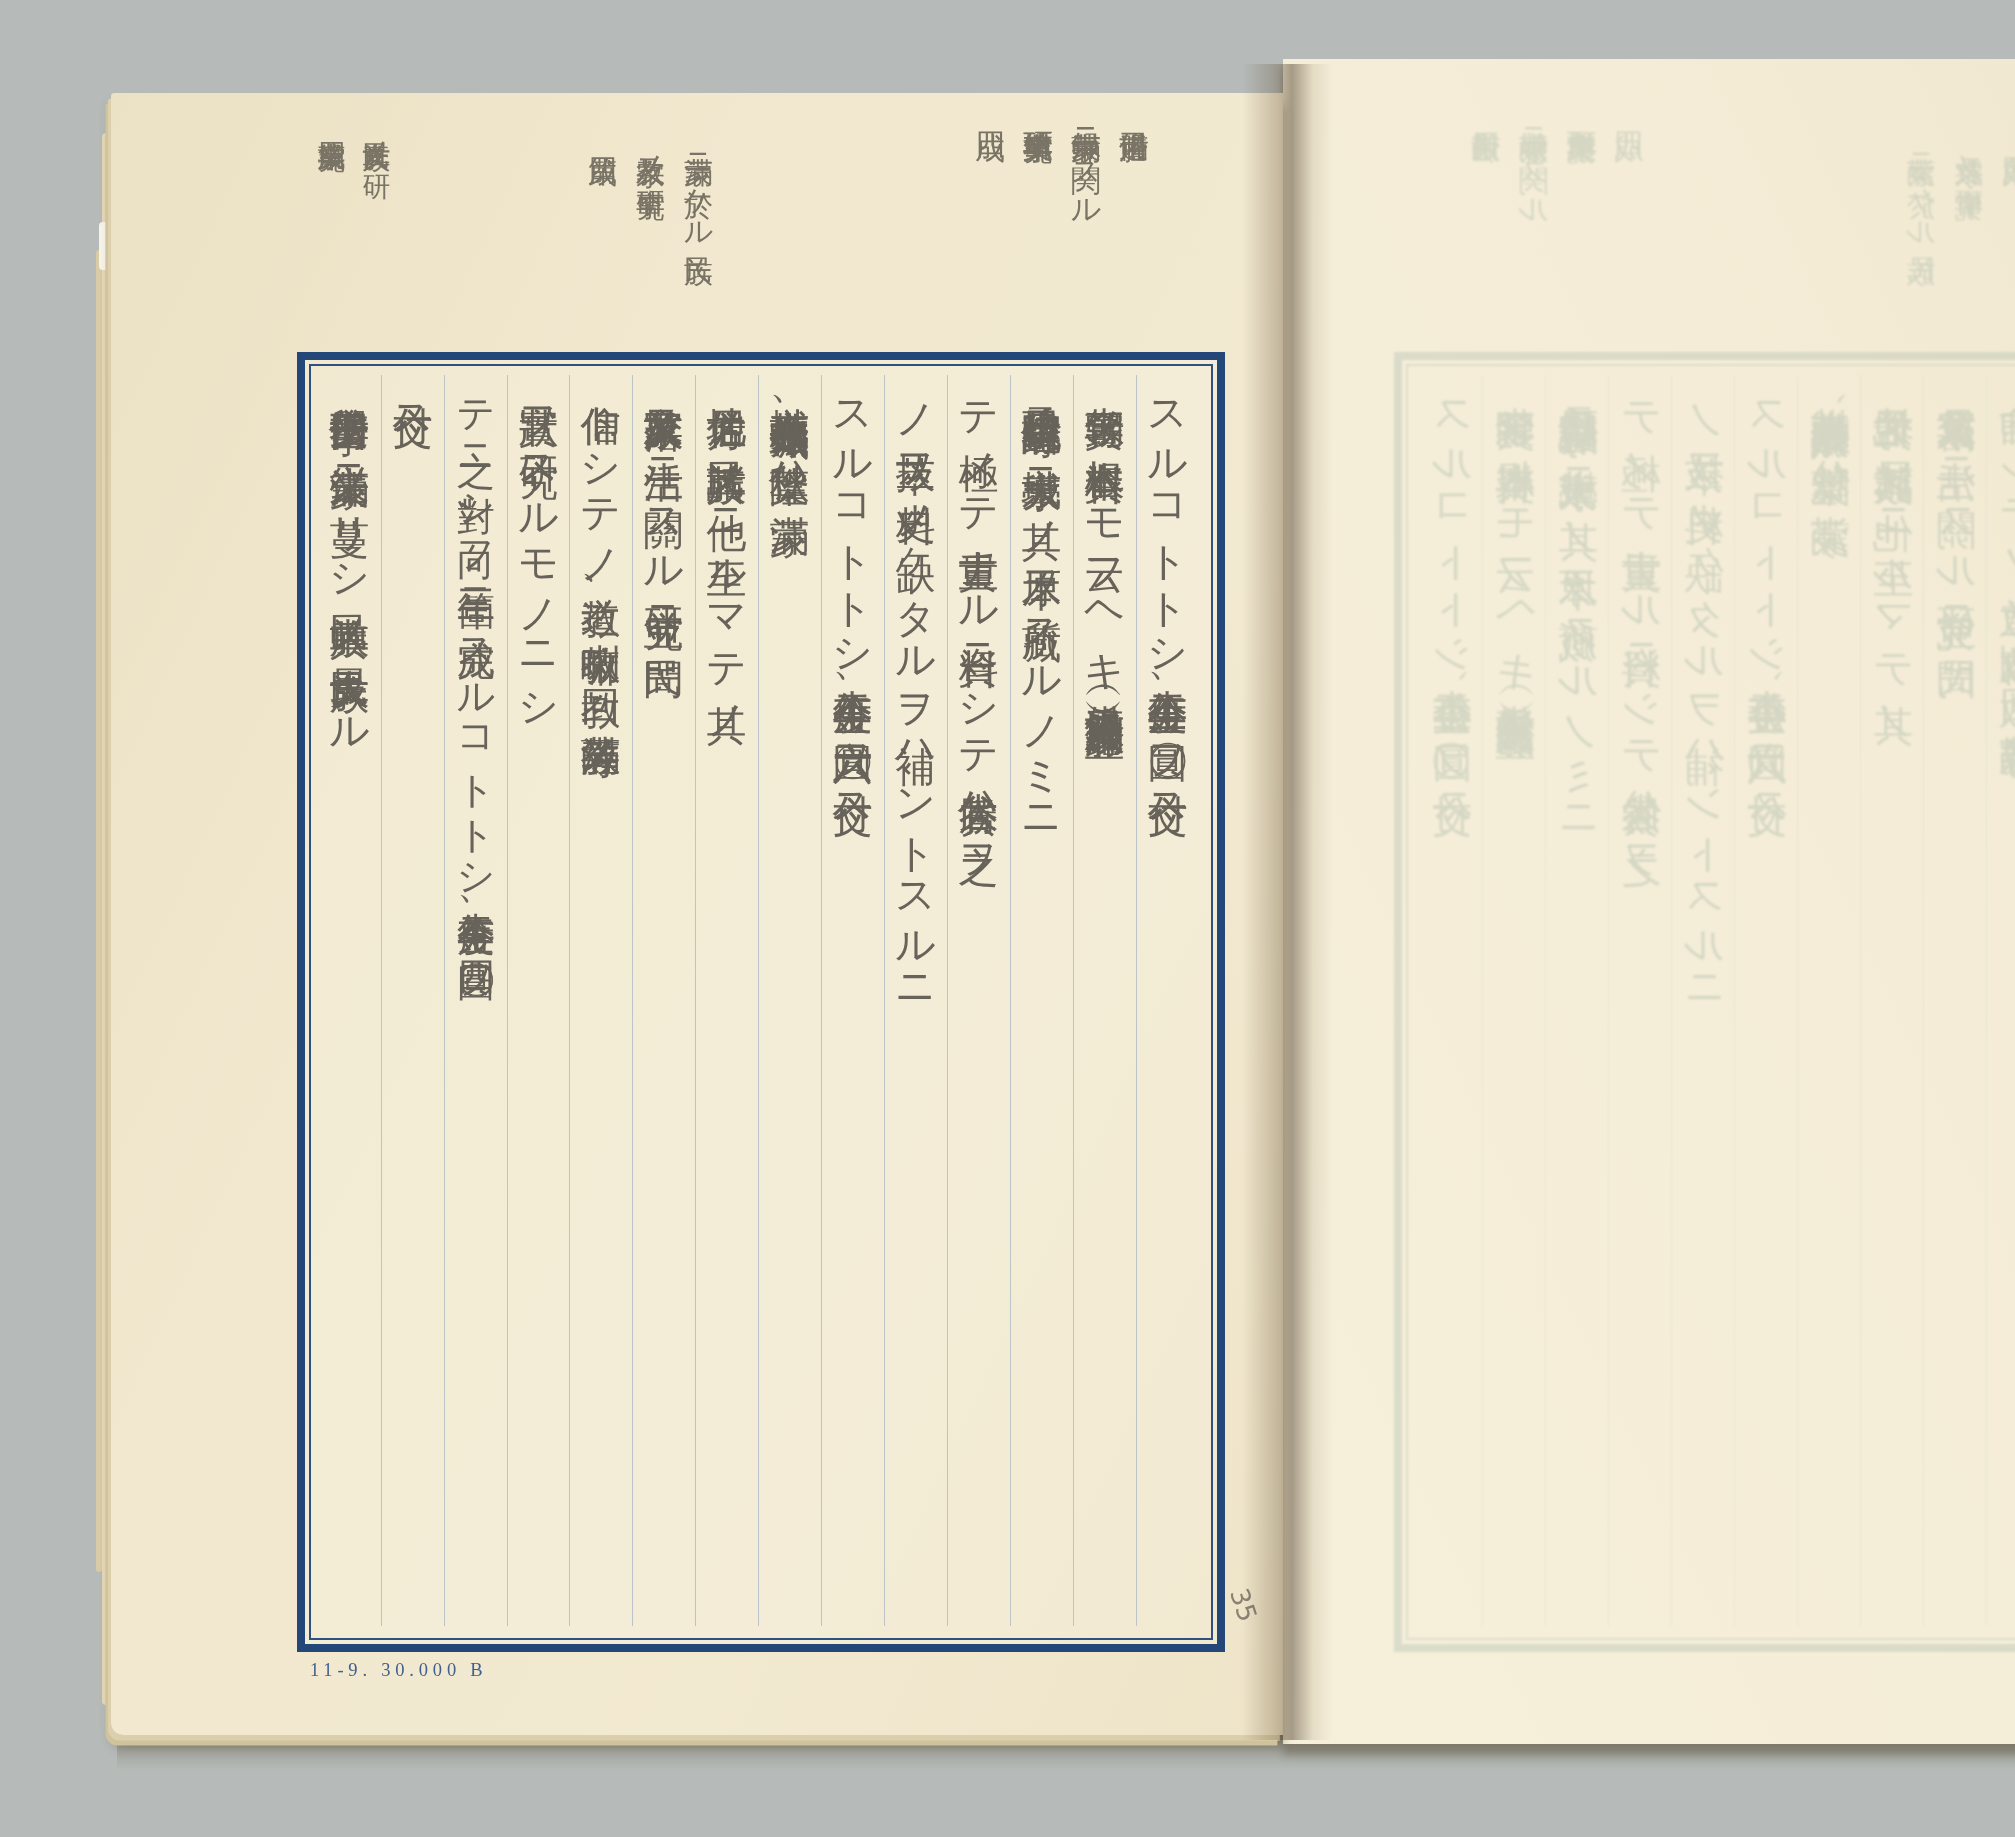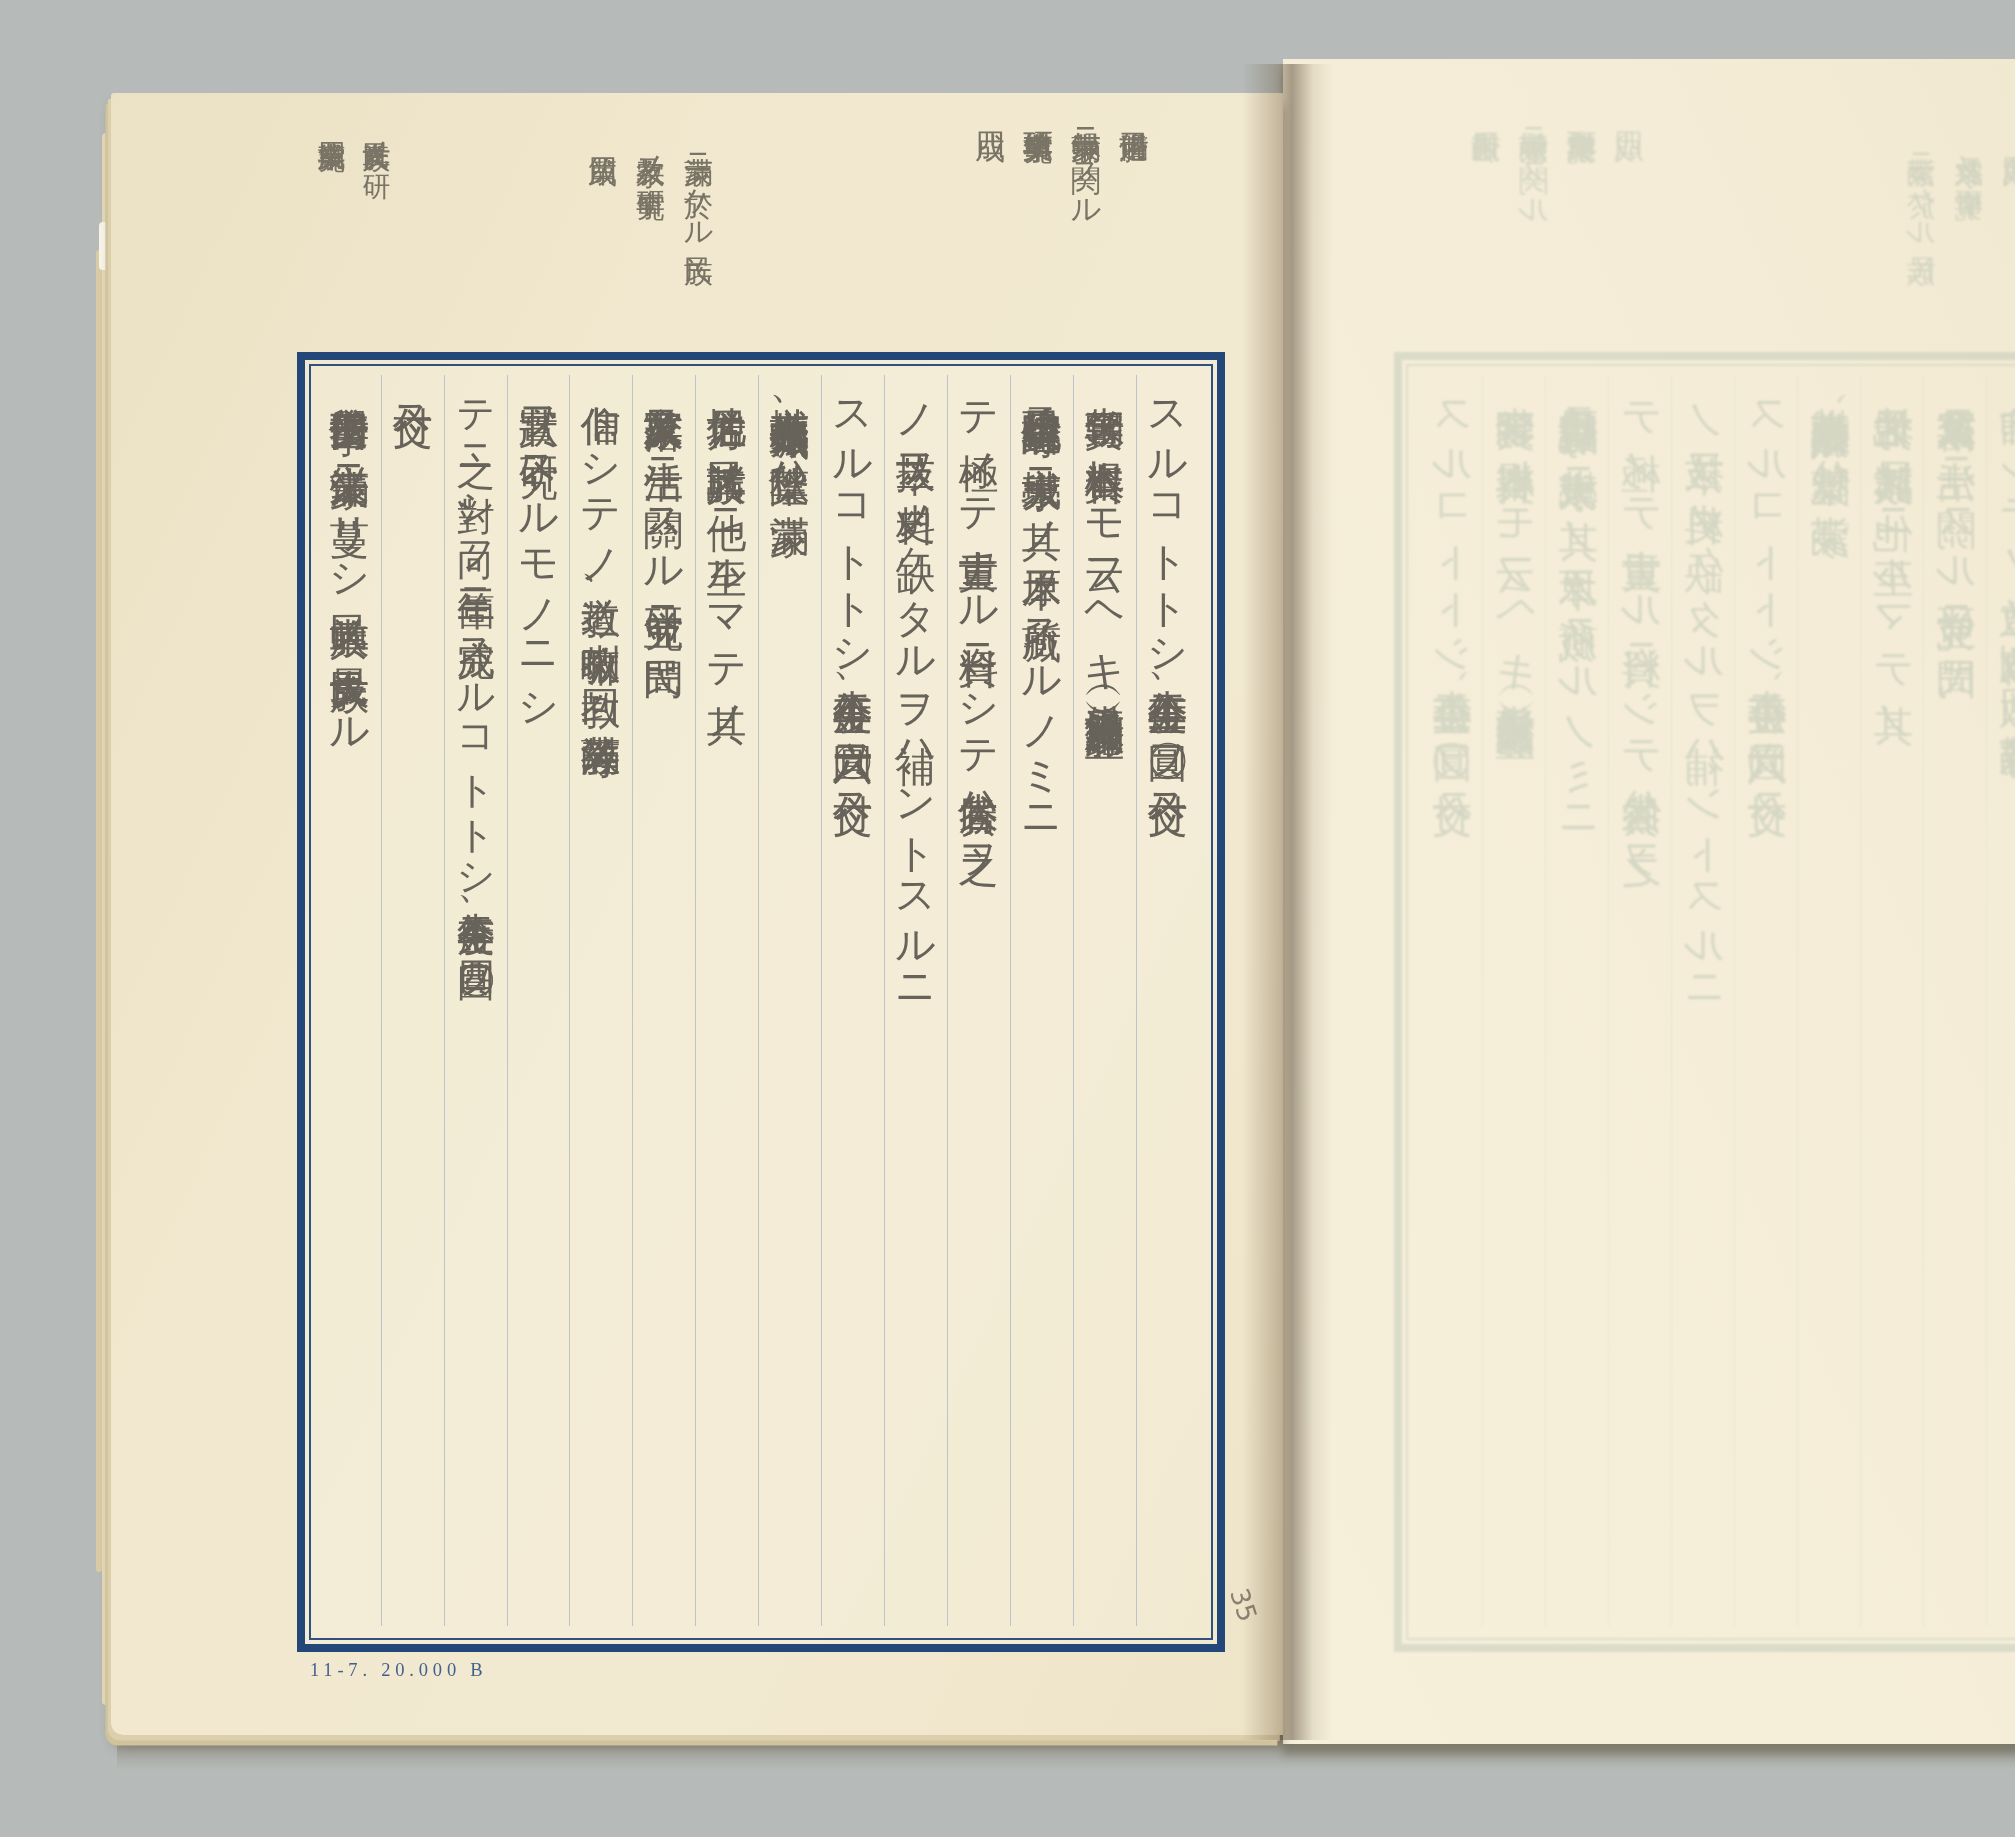--- a/index.html
+++ b/index.html
@@ -102,21 +102,21 @@
           <span style="line-height: 48px;">滿蒙ニ於ケル民族</span>
           <span style="line-height: 48px;">及宗教ノ研究事</span>
           <span style="line-height: 48px;">第四成</span>
         </div>
         <div class="marg" style="left: 850px; top: 16px; width: 197px; height: 258px; font-size: 30px;">
           <span style="line-height: 48px;">備邊司謄</span>
           <span style="line-height: 48px;">録中滿蒙ニ関スル</span>
           <span style="line-height: 48px;">事項研究事業第</span>
           <span style="line-height: 48px;">四成</span>
         </div>
-        <div class="footer-code" style="left: 199px; top: 1567px;">11-7. 20.000  B</div>
+        <div class="footer-code" style="left: 199px; top: 1567px;">11-9. 30.000  B</div>
         <div class="pagenum" style="left: 1116px; top: 1497px;">35</div>
       </div>
   </div>
 
   <div class="abs" id="gutter-shadow"></div>
   <div class="abs content-layer" id="ghost-root">
       <div class="frame" style="left: 186px; top: 259px; width: 928px; height: 1300px;">
         <div class="frame-inner"></div>
         <div class="colarea" style="left: 13px; top: 14.5px; width: 881px; height: 1251px;">
           <div class="rule" style="left: 314px;"></div>

